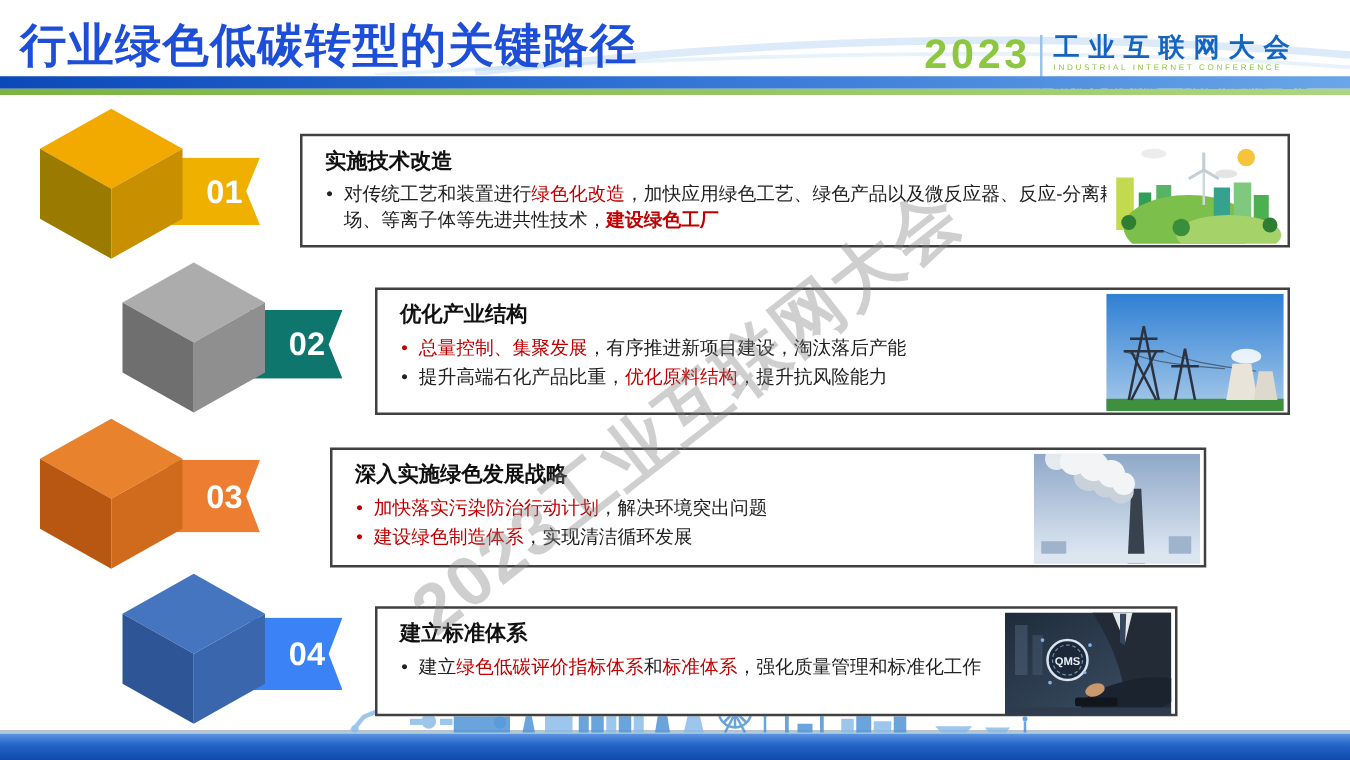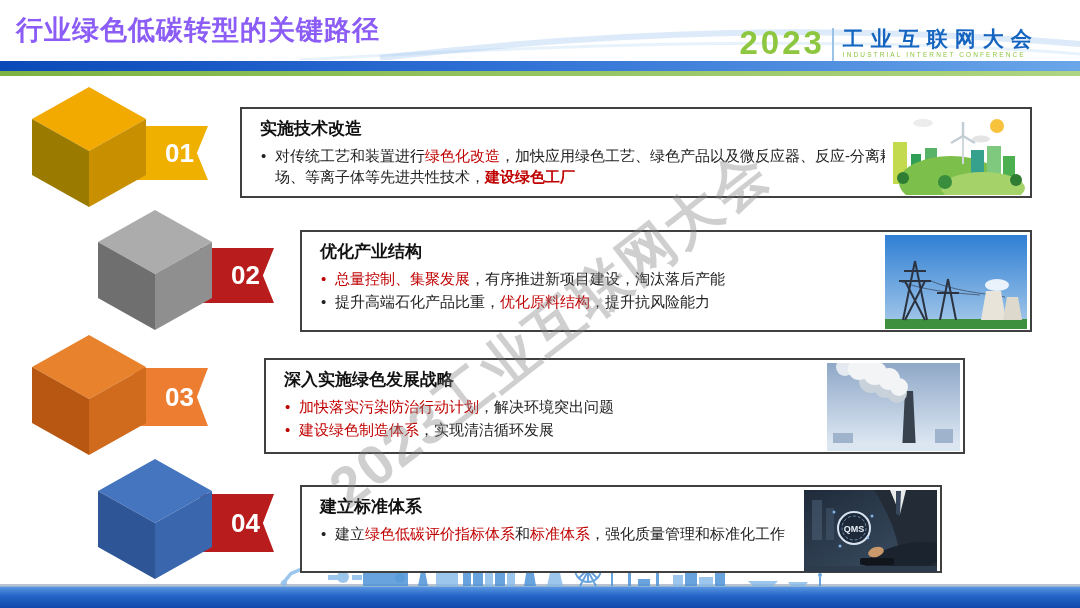--- a/index.html
+++ b/index.html
@@ -1,21 +1,21 @@
 <!DOCTYPE html>
 <html><head>
 <meta charset="utf-8">
 <style>
   html,body{margin:0;padding:0;background:#e8e8e8;}
   .slide{position:relative;width:1080px;height:608px;background:#ffffff;overflow:hidden;
          font-family:"Liberation Sans","DejaVu Sans",sans-serif;}
 
   
-  .page-title{position:absolute;left:16px;top:12px;font-size:27px;font-weight:bold;
-              color:#8b5cf6;letter-spacing:1px;white-space:nowrap;}
+  .page-title{position:absolute;left:16px;top:12px;font-size:37px;font-weight:bold;
+              color:#1d4ed8;letter-spacing:1px;white-space:nowrap;}
   .header-swoosh{position:absolute;left:0;top:0;width:1080px;height:60px;pointer-events:none;}
   .bar-blue{position:absolute;left:0;top:61px;width:1080px;height:10px;
             background:linear-gradient(90deg,#0b49b8 0%,#2e6fd4 45%,#6aa6e8 100%);}
   .bar-green{position:absolute;left:0;top:71px;width:1080px;height:5px;
              background:linear-gradient(90deg,#7cb342,#aed581);}
 
   .logo{position:absolute;right:34px;top:28px;display:flex;align-items:flex-start;}
   .logo-left{text-align:center;}
   .logo-year{font-size:33px;line-height:30px;font-weight:bold;color:#8dc63f;letter-spacing:3px;text-align:center;}
   .logo-venue{font-size:7px;color:#8dc63f;margin-top:3px;letter-spacing:0.5px;white-space:nowrap;}
@@ -29,23 +29,23 @@
              font-size:56px;font-weight:bold;letter-spacing:2px;color:rgba(128,128,128,0.38);
              transform:rotate(-38deg);z-index:40;pointer-events:none;white-space:nowrap;}
 
   
   .cube{position:absolute;width:118px;height:122px;z-index:6;}
   .ribbon{position:absolute;height:54px;width:74px;z-index:5;color:#fff;font-weight:bold;
           font-size:26px;display:flex;align-items:center;justify-content:flex-end;
           padding-right:14px;box-sizing:border-box;
           clip-path:polygon(0 0,100% 0,85% 50%,100% 100%,0 100%);}
   .cube-1{left:30px;top:86px;}   .ribbon-1{left:134px;top:126px;background:#f0b000;}
-  .cube-2{left:96px;top:209px;}  .ribbon-2{left:200px;top:248px;background:#b91c1c;height:55px;}
+  .cube-2{left:96px;top:209px;}  .ribbon-2{left:200px;top:248px;background:#0f766e;height:55px;}
   .cube-3{left:30px;top:334px;}  .ribbon-3{left:134px;top:368px;background:#ed7d31;height:58px;}
-  .cube-4{left:96px;top:458px;}  .ribbon-4{left:200px;top:494px;background:#b91c1c;height:58px;}
+  .cube-4{left:96px;top:458px;}  .ribbon-4{left:200px;top:494px;background:#3b82f6;height:58px;}
 
   
   .cbox{position:absolute;background:#fff;border:2px solid #404040;box-sizing:border-box;
         padding:7px 60px 6px 16px;z-index:4;}
   .box-1{left:240px;top:107px;width:792px;height:91px;}
   .box-2{left:300px;top:230px;width:732px;height:102px;}
   .box-3{left:240px;top:358px;width:701px;height:96px;margin-left:24px;}
   .box-4{left:300px;top:485px;width:642px;height:88px;}
   .cbox h2{margin:1px 0 5px 2px;font-size:17px;font-weight:bold;color:#111;}
   .cbox ul{margin:0;padding:0;list-style:none;}

